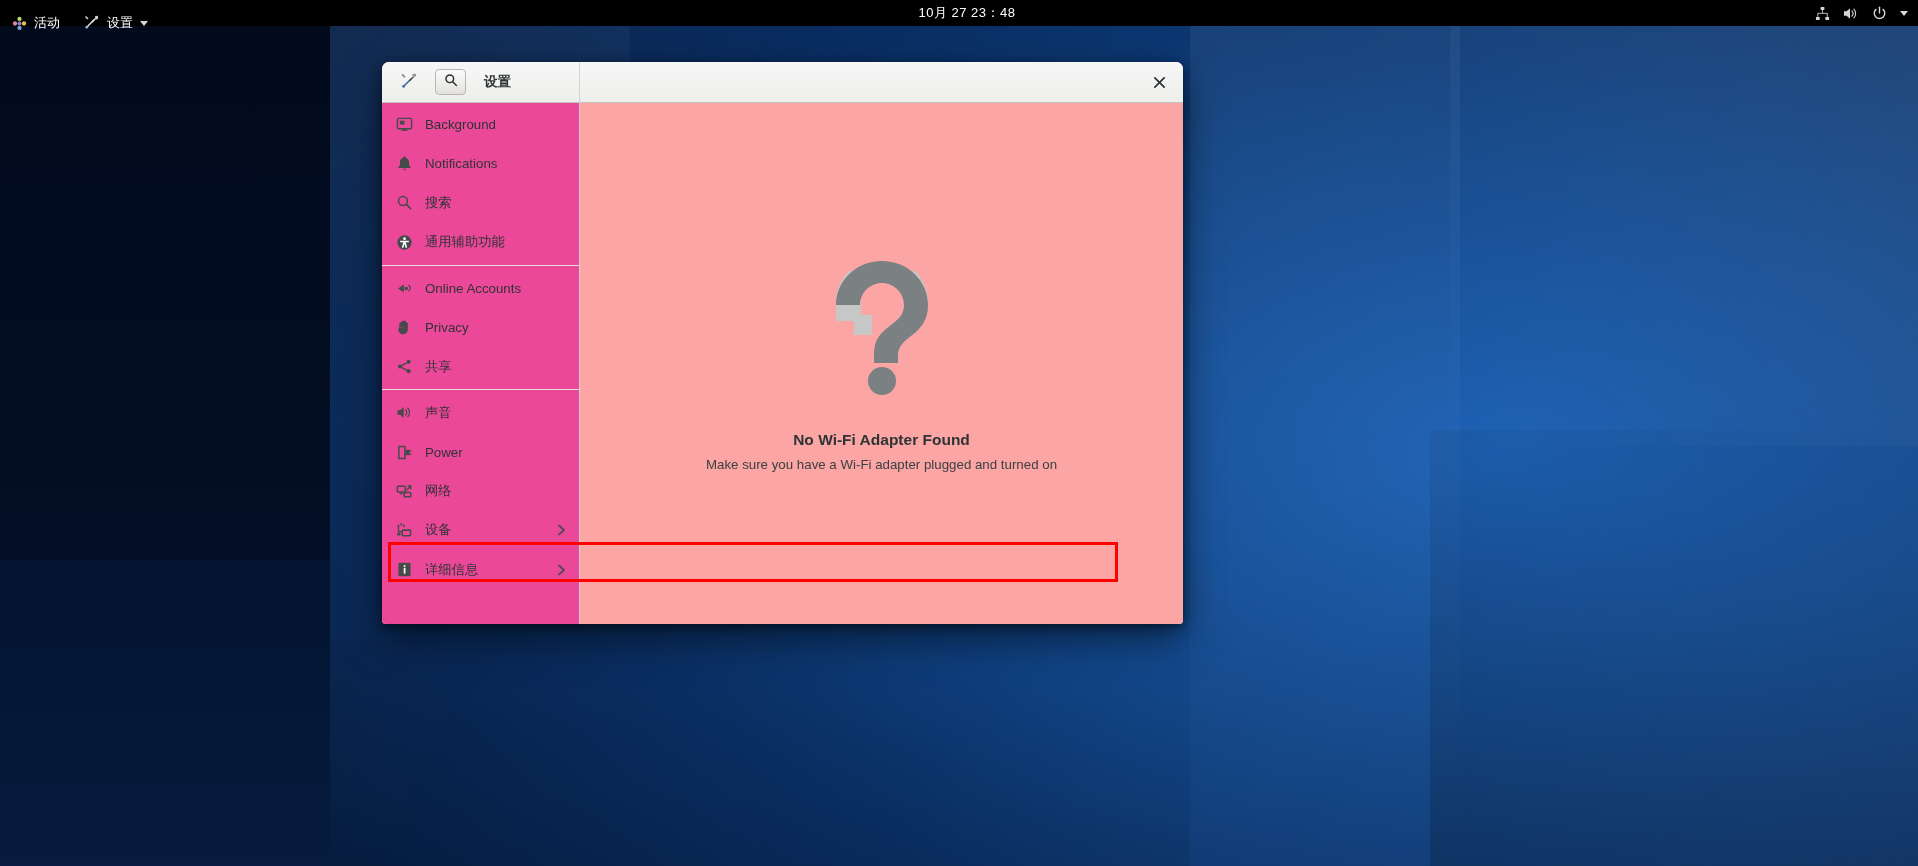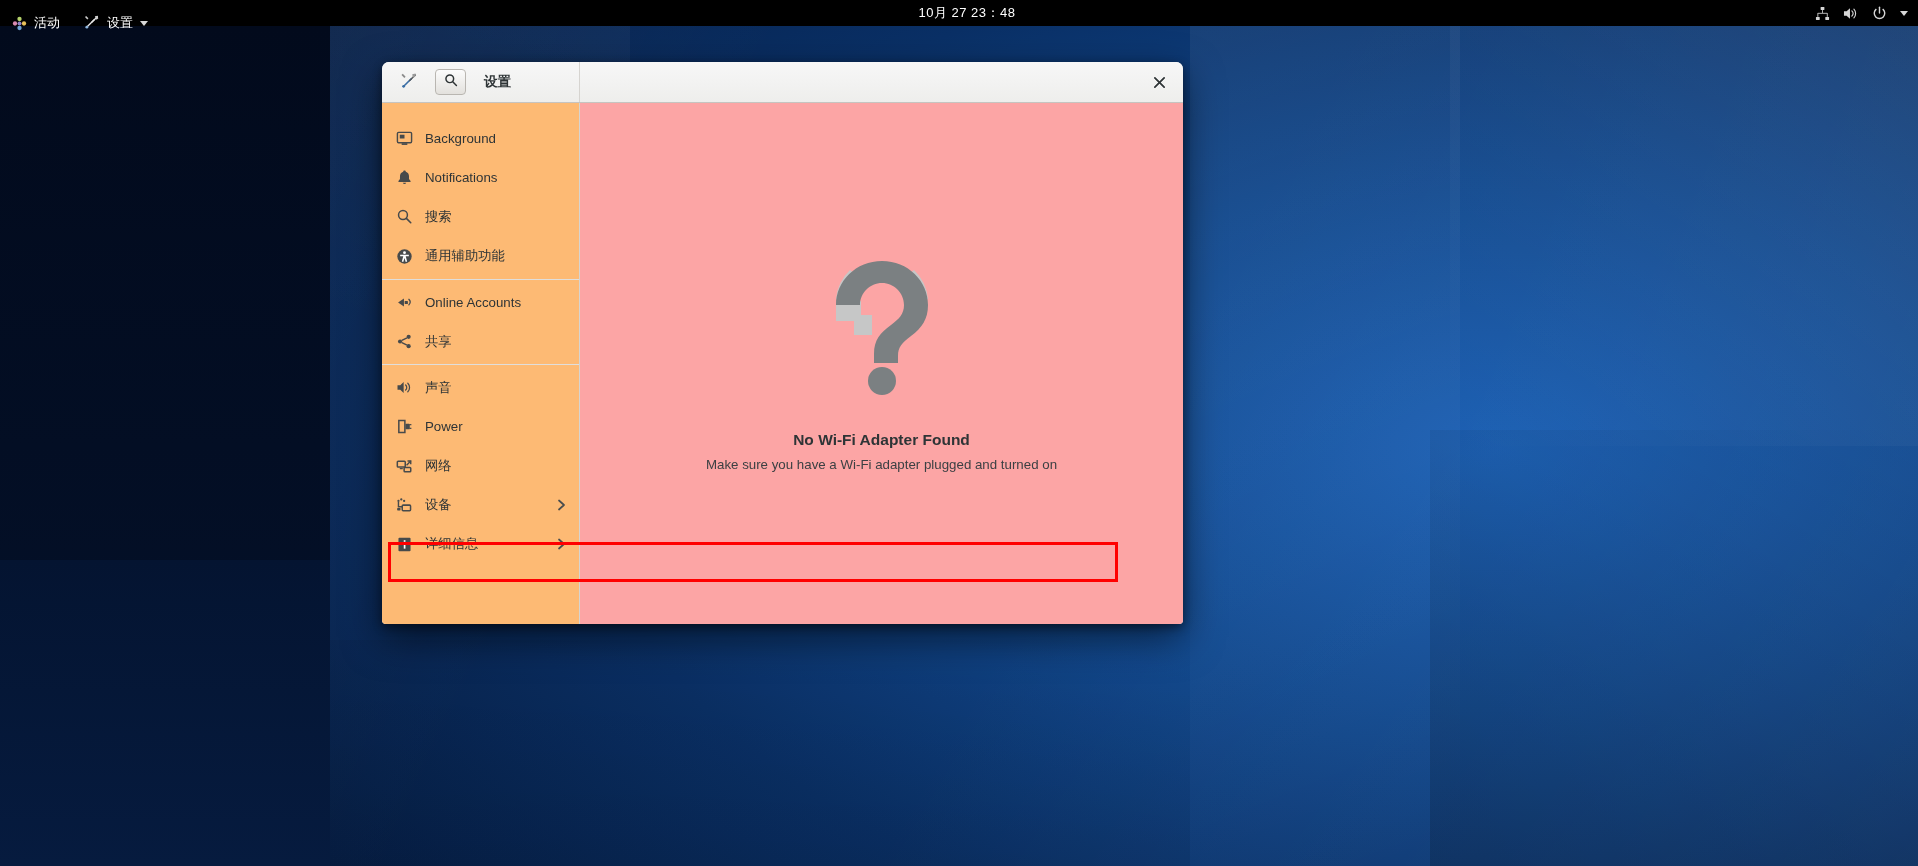--- a/index.html
+++ b/index.html
@@ -129,24 +129,24 @@
   .close-btn{
     width:28px; height:28px; display:flex; align-items:center; justify-content:center;
     border-radius:4px; cursor:pointer; color:#2e3436;
   }
 
   #winbody{ flex:1; display:flex; min-height:0; }
 
   
   #sidebar{
     width:198px; flex:0 0 198px;
-    background:#fdba74;
+    background:#ec4899;
     border-right:1px solid #d6d4d0;
     overflow:hidden;
-    padding-top:16px;
+    padding-top:2px;
     position:relative;
   }
   .srow{
     height:39.2px;
     display:flex; align-items:center;
     padding:0 12px 0 14px;
     gap:12px;
     cursor:pointer;
     font-size:13.3px; color:#2e3436;
   }
@@ -351,20 +351,28 @@
               <path d="M2.2 9 L8.4 4.8 v8.4 z" fill="#474a4b"></path>
               <rect x="9.2" y="7.3" width="3.4" height="3.4" rx="0.6" fill="#474a4b"></rect>
               <path d="M13.6 5.6c1.7 1.7 1.7 4.2 0 5.9" stroke="#474a4b" stroke-width="1.3" fill="none" stroke-linecap="round"></path>
             </svg>
           </span>
           <span class="lbl">Online Accounts</span>
         </div>
         <div class="srow">
           <span class="ico">
             <svg width="17" height="17" viewBox="0 0 18 18">
+              <path d="M4 9.4V5.1a1 1 0 012 0v3.2m0-.2V3.4a1 1 0 012 0v4.5m0-.2V3.1a1 1 0 012 0v4.8m0 0V4.9a1 1 0 012 0v6.3c0 3-2 4.6-4.4 4.6-2.1 0-3.4-.9-4.3-2.6L3 11.1c-.5-.9.6-1.9 1.5-1.2z" fill="#474a4b" stroke="#474a4b" stroke-width="1"></path>
+            </svg>
+          </span>
+          <span class="lbl">Privacy</span>
+        </div>
+        <div class="srow">
+          <span class="ico">
+            <svg width="17" height="17" viewBox="0 0 18 18">
               <circle cx="13.4" cy="4.1" r="2.2" fill="#474a4b"></circle>
               <circle cx="4.3" cy="9" r="2.2" fill="#474a4b"></circle>
               <circle cx="13.4" cy="13.9" r="2.2" fill="#474a4b"></circle>
               <path d="M6.2 7.9 L11.6 5.1 M6.2 10.1 L11.6 12.9" stroke="#474a4b" stroke-width="1.5"></path>
             </svg>
           </span>
           <span class="lbl">共享</span>
         </div>
         <div class="sep"></div>
         <div class="srow">

